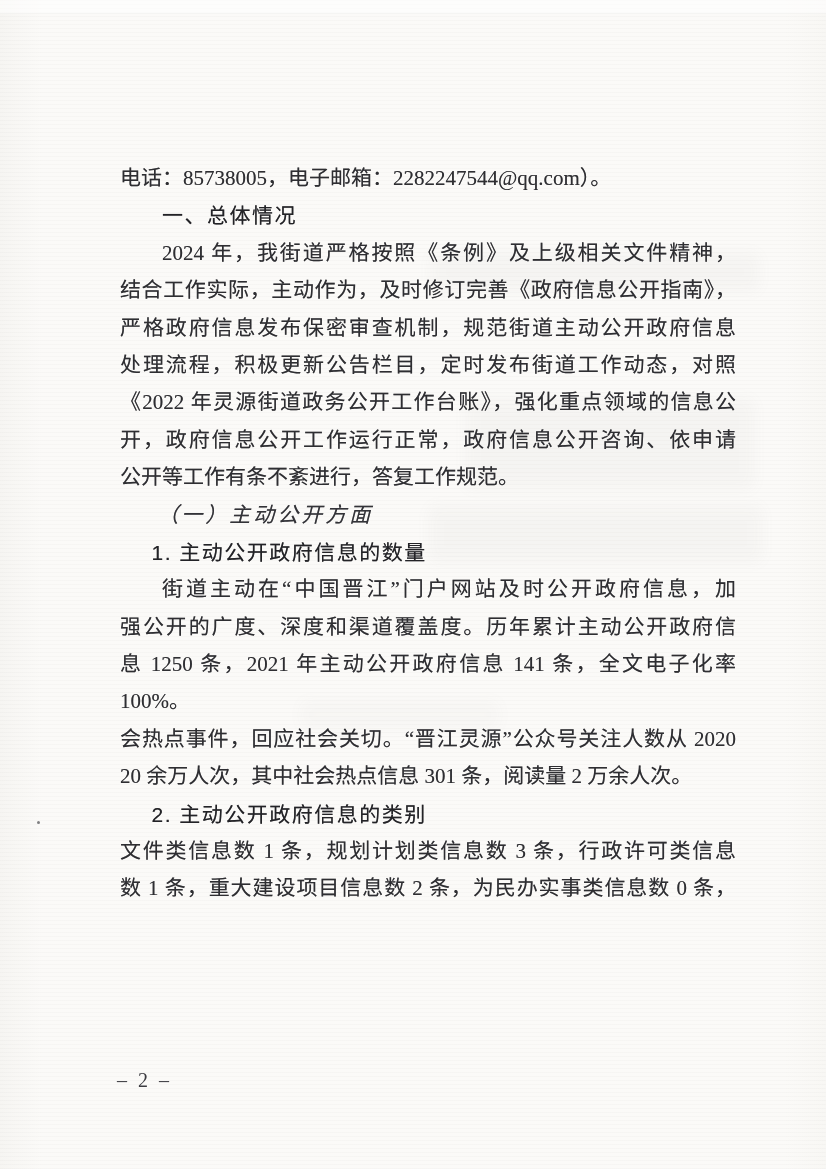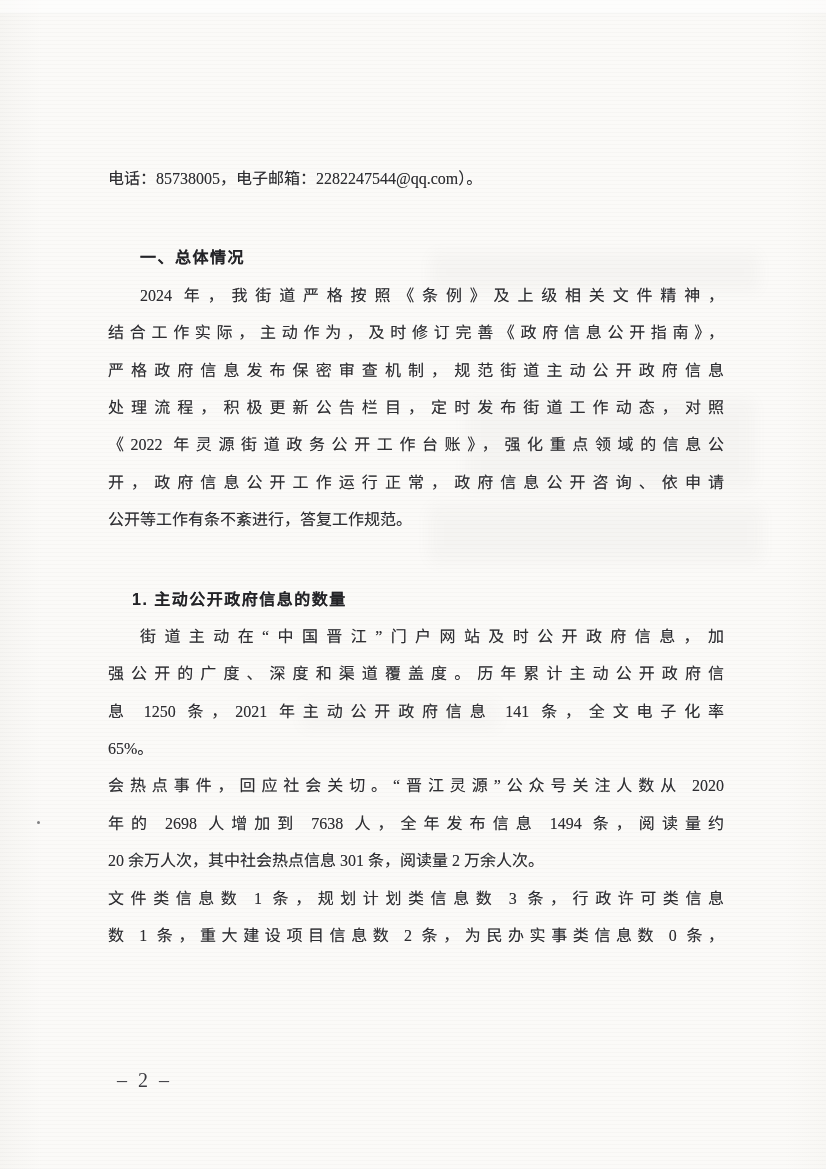--- a/index.html
+++ b/index.html
@@ -25,47 +25,46 @@
   }
   .top-band {
     position: absolute;
     top: 0; left: 0; right: 0;
     height: 13px;
     background: rgba(255,255,255,0.55);
     border-bottom: 1px solid rgba(150,148,142,0.08);
   }
   .text-area {
     position: absolute;
-    left: 108px;
+    left: 120px;
     top: 160px;
     width: 616px;
-    font-size: 16px;
+    font-size: 21px;
     line-height: 37.4px;
     color: var(--ink, #2e2e32);
     text-shadow: 0 0 0.5px rgba(46,46,50,0.45);
   }
   .line {
     height: 37.4px;
     text-align: left;
     text-align-last: left;
   }
   .line.justify {
     text-align: justify;
     text-align-last: justify;
   }
   .line.indent-para { text-indent: 2em; }
   .line.indent-kai  { text-indent: 1.78em; }
   .line.indent-num  { text-indent: 1.5em; }
   .line.heading-bold {
     font-family: "Liberation Sans", sans-serif;
-    font-weight: bold;
+    font-weight: normal;
     color: var(--ink-bold, #232327);
     letter-spacing: 1.5px;
     text-shadow: 0 0 0.5px rgba(35,35,39,0.55);
-    margin-top: 42px;
   }
   .line.heading-kai {
     font-style: italic;
     letter-spacing: 3px;
     color: #333338;
   }
   .page-number {
     position: absolute;
     left: 117px;
     top: 1069px;
@@ -111,28 +110,29 @@
   <div class="text-area" id="text-area">
       <div class="line body">电话：85738005，电子邮箱：2282247544@qq.com）。</div>
       <div class="line heading-bold indent-para">一、总体情况</div>
       <div class="line body justify indent-para">2024 年，我街道严格按照《条例》及上级相关文件精神，</div>
       <div class="line body justify">结合工作实际，主动作为，及时修订完善《政府信息公开指南》，</div>
       <div class="line body justify">严格政府信息发布保密审查机制，规范街道主动公开政府信息</div>
       <div class="line body justify">处理流程，积极更新公告栏目，定时发布街道工作动态，对照</div>
       <div class="line body justify">《2022 年灵源街道政务公开工作台账》，强化重点领域的信息公</div>
       <div class="line body justify">开，政府信息公开工作运行正常，政府信息公开咨询、依申请</div>
       <div class="line body">公开等工作有条不紊进行，答复工作规范。</div>
+      <div class="line heading-kai indent-kai">（一）主动公开方面</div>
       <div class="line heading-bold indent-num">1. 主动公开政府信息的数量</div>
       <div class="line body justify indent-para">街道主动在“中国晋江”门户网站及时公开政府信息，加</div>
       <div class="line body justify">强公开的广度、深度和渠道覆盖度。历年累计主动公开政府信</div>
       <div class="line body justify">息 1250 条，2021 年主动公开政府信息 141 条，全文电子化率</div>
-      <div class="line body">65%。</div>
+      <div class="line body">100%。</div>
       <div class="line body justify">会热点事件，回应社会关切。“晋江灵源”公众号关注人数从 2020</div>
-      <div class="line body justify">年的 2698 人增加到 7638 人，全年发布信息 1494 条，阅读量约</div>
       <div class="line body">20 余万人次，其中社会热点信息 301 条，阅读量 2 万余人次。</div>
+      <div class="line heading-bold indent-num">2. 主动公开政府信息的类别</div>
       <div class="line body justify">文件类信息数 1 条，规划计划类信息数 3 条，行政许可类信息</div>
       <div class="line body justify">数 1 条，重大建设项目信息数 2 条，为民办实事类信息数 0 条，</div>
     </div>
 
   <div class="page-number">– 2 –</div>
 
   <div class="speck"></div>
 </div>
 
 </body></html>

